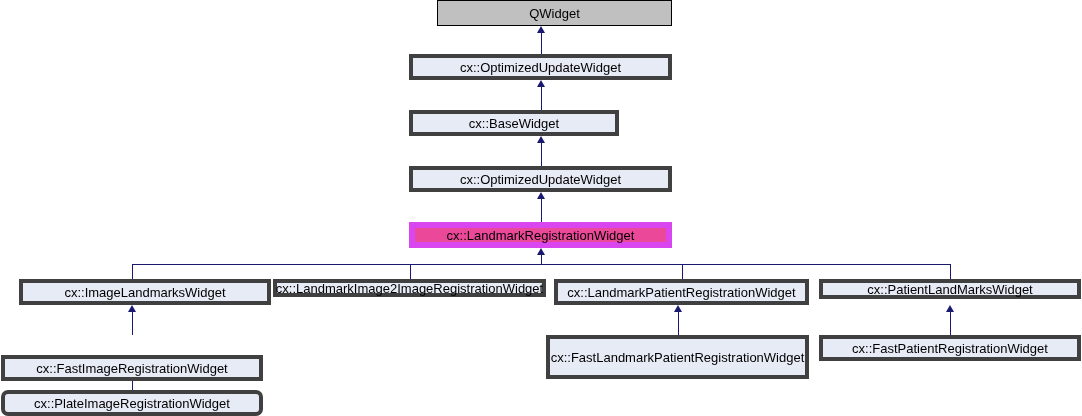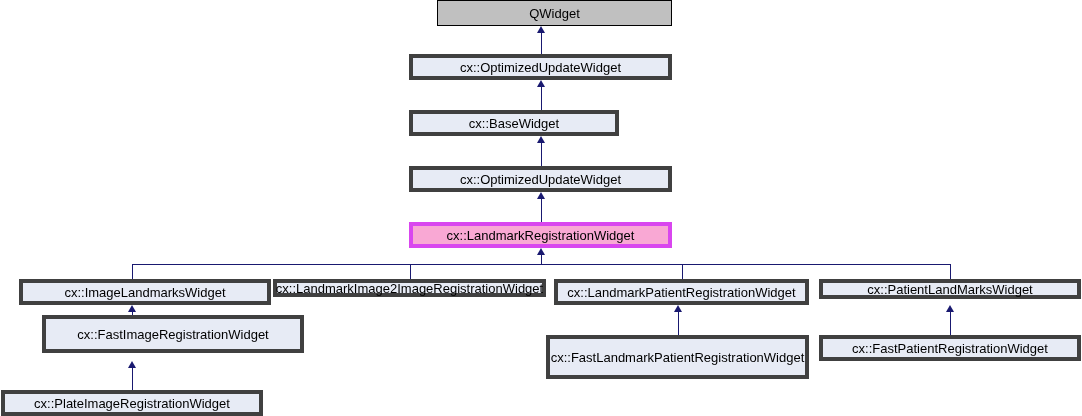--- a/index.html
+++ b/index.html
@@ -38,22 +38,22 @@
     background: #e7ebf5;
     border: 4px solid #404040;
   }
   
   .node.kind-root {
     background: #c0c0c0;
     border: 1px solid #000000;
   }
   
   .node.kind-current {
-    background: #f9a8d4;
-    border: 4px solid #d946ef;
+    background: #ec4899;
+    border: 6px solid #d946ef;
   }
   
   .edge-v {
     position: absolute;
     width: 1px;
     background: #191970;
     z-index: 1;
   }
   .edge-h {
     position: absolute;
@@ -121,26 +121,26 @@
       </div>
       <div class="node kind-related" style="left: 273px; top: 279px; width: 273px; height: 18px;">
         <span class="node-label">cx::LandmarkImage2ImageRegistrationWidget</span>
       </div>
       <div class="node kind-related" style="left: 554px; top: 279px; width: 255px; height: 26px;">
         <span class="node-label">cx::LandmarkPatientRegistrationWidget</span>
       </div>
       <div class="node kind-related" style="left: 819px; top: 279px; width: 262px; height: 20px;">
         <span class="node-label">cx::PatientLandMarksWidget</span>
       </div>
-      <div class="node kind-related" style="left: 1px; top: 315px; width: 262px; height: 38px; margin-left: 41px;">
+      <div class="node kind-related" style="left: 1px; top: 355px; width: 262px; height: 26px;">
         <span class="node-label">cx::FastImageRegistrationWidget</span>
       </div>
       <div class="node kind-related" style="left: 546px; top: 335px; width: 263px; height: 44px;">
         <span class="node-label">cx::FastLandmarkPatientRegistrationWidget</span>
       </div>
       <div class="node kind-related" style="left: 819px; top: 335px; width: 262px; height: 26px;">
         <span class="node-label">cx::FastPatientRegistrationWidget</span>
       </div>
-      <div class="node kind-related" style="left: 1px; top: 390px; width: 262px; height: 26px;">
+      <div class="node kind-related" style="left: 1px; top: 390px; width: 262px; height: 26px; border-radius: 7px;">
         <span class="node-label">cx::PlateImageRegistrationWidget</span>
       </div>
     </div>
 </div>
 
 </body></html>

